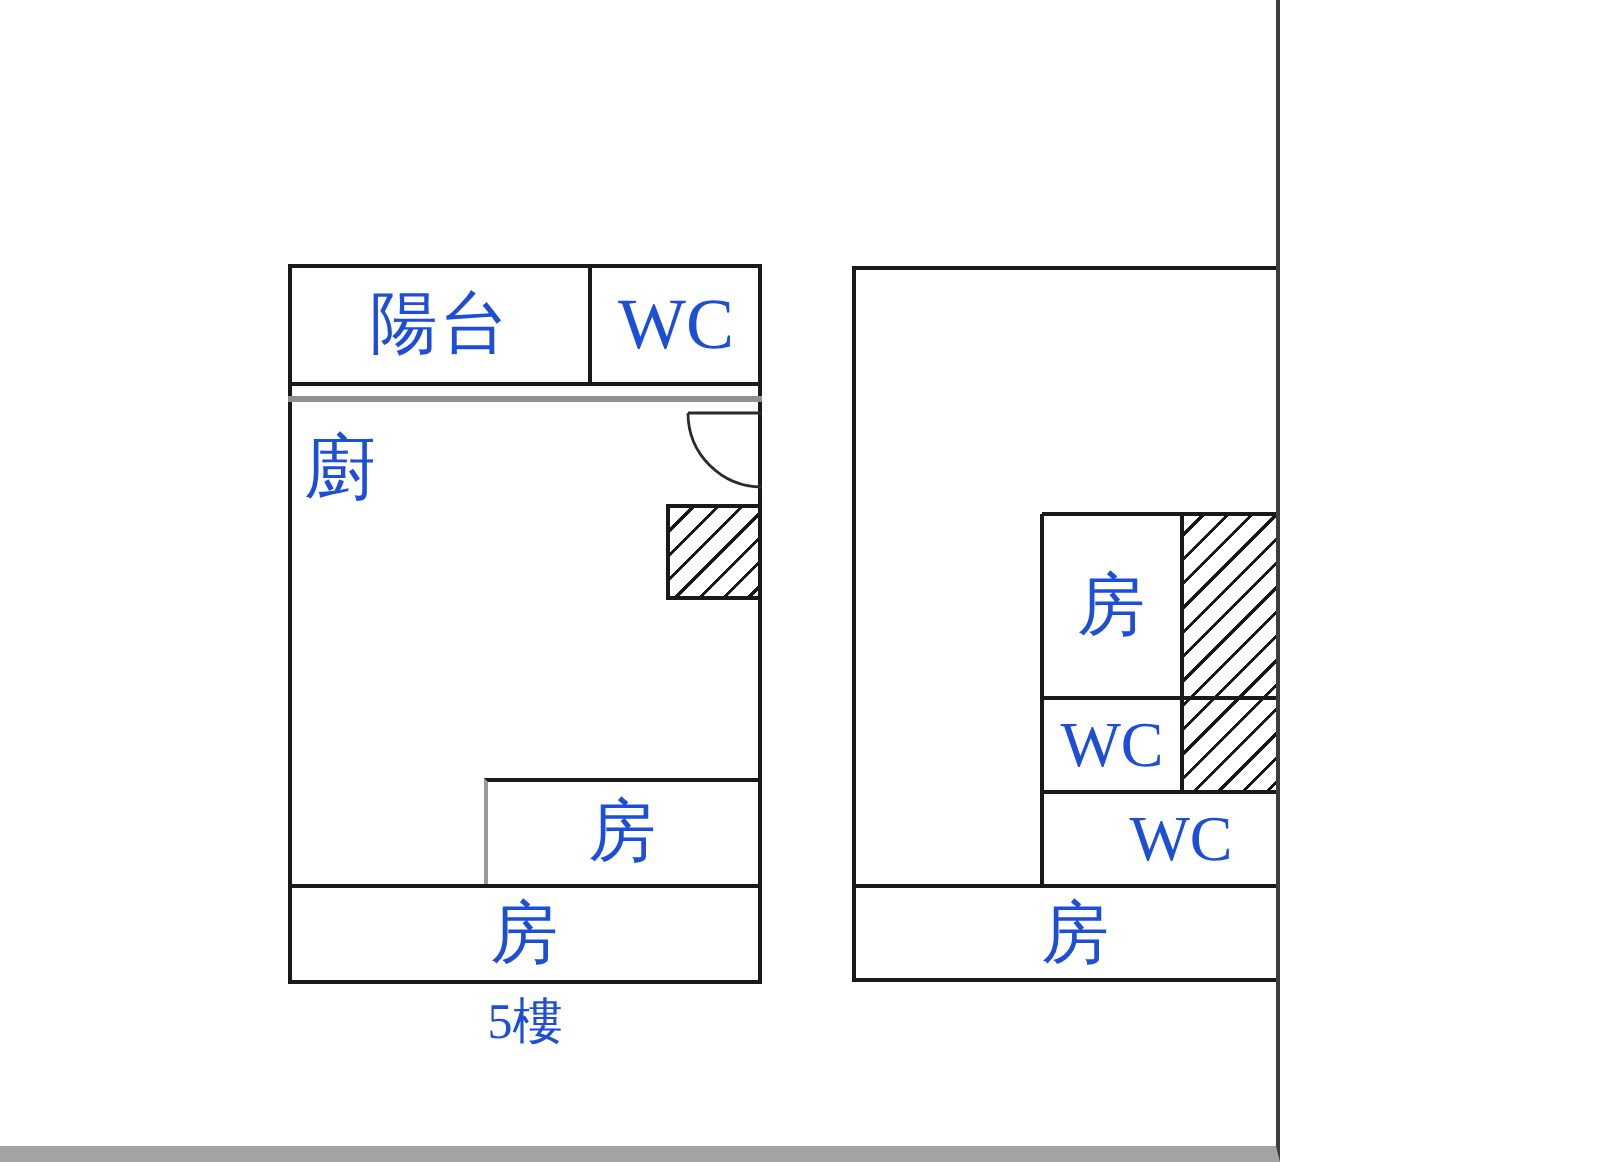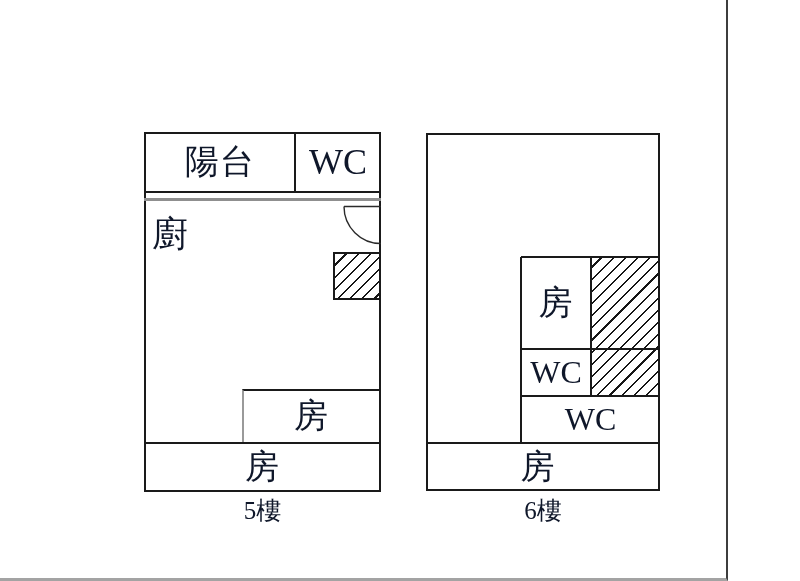--- a/index.html
+++ b/index.html
@@ -1,24 +1,24 @@
 <!DOCTYPE html>
 <html><head>
 <meta charset="utf-8">
 <style>
   html,body{margin:0;padding:0;background:#fff;}
   #canvas{
     position:relative;
-    width:728px;height:581px;
+    width:640px;height:581px;
     background:#ffffff;
     font-family:"Liberation Serif", serif;
-    color:#0f172a;
+    color:#1d4ed8;
     overflow:hidden;
     border-right:2px solid #3d3d3d;
-    border-bottom:3px solid #a3a3a3;
+    border-bottom:8px solid #a3a3a3;
     box-sizing:border-box;
   }
   .abs{position:absolute;}
   .outline{border:2px solid #1a1a1a;box-sizing:border-box;background:#fff;}
   .hline{border-top:2px solid #1a1a1a;height:0;}
   .vline{border-left:2px solid #1a1a1a;width:0;}
   .thickwall{background:#8f8f8f;}
   .cell{display:flex;align-items:center;justify-content:center;box-sizing:border-box;}
   .cjk{font-size:34px;letter-spacing:1px;}
   .latin{font-size:36px;}
@@ -97,15 +97,14 @@
   </div>
 
   <div class="abs cell" style="left:521px;top:396px;width:139px;height:46px;">
     <span class="latin" style="font-size:32px;">WC</span>
   </div>
 
   <div class="abs cell" style="left:426px;top:443px;width:224px;height:48px;">
     <span class="cjk">房</span>
   </div>
 
-  <div class="abs caption" style="left:426px;top:494px;width:234px;">6樓</div>
 
 </div>
 
 </body></html>

